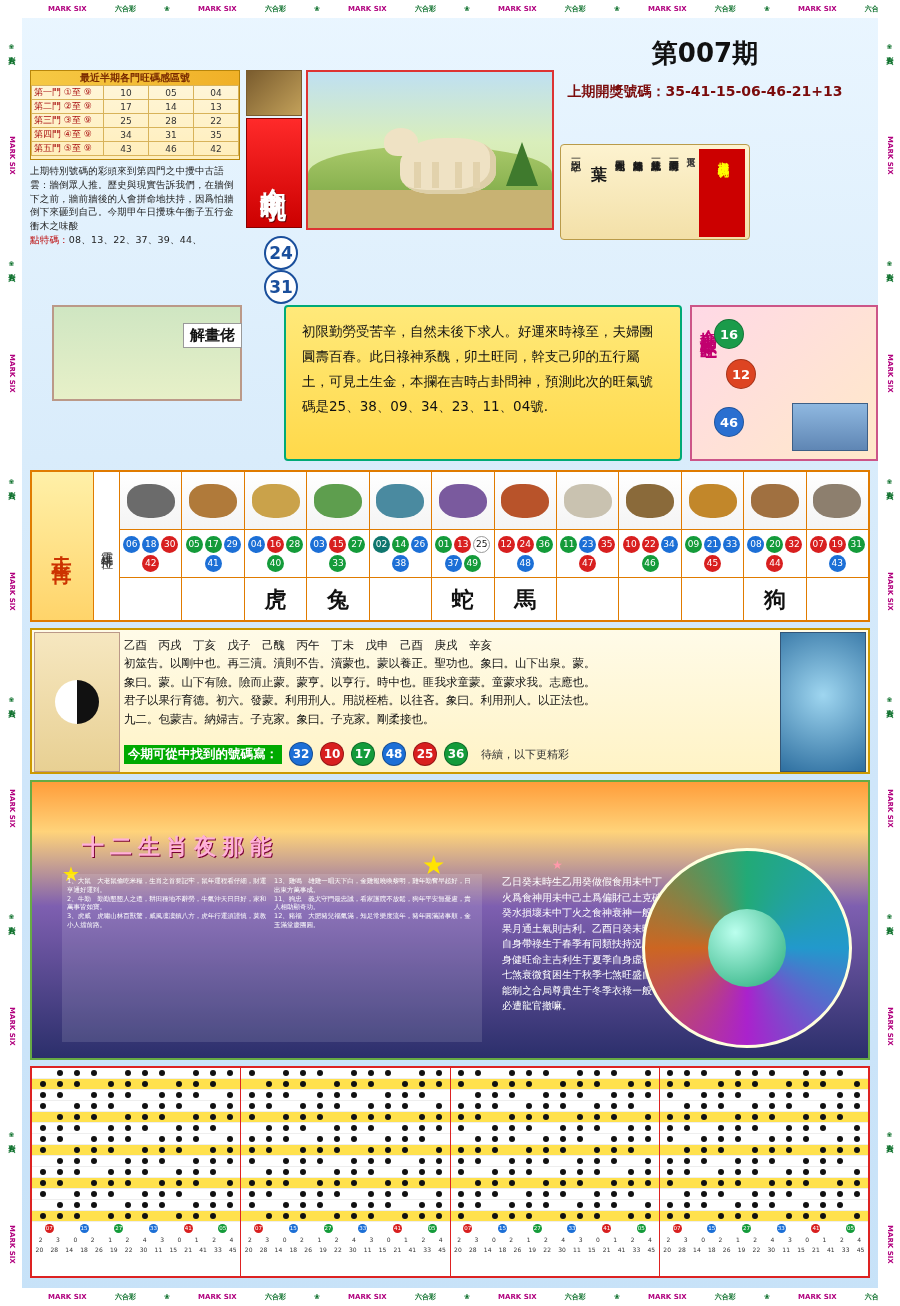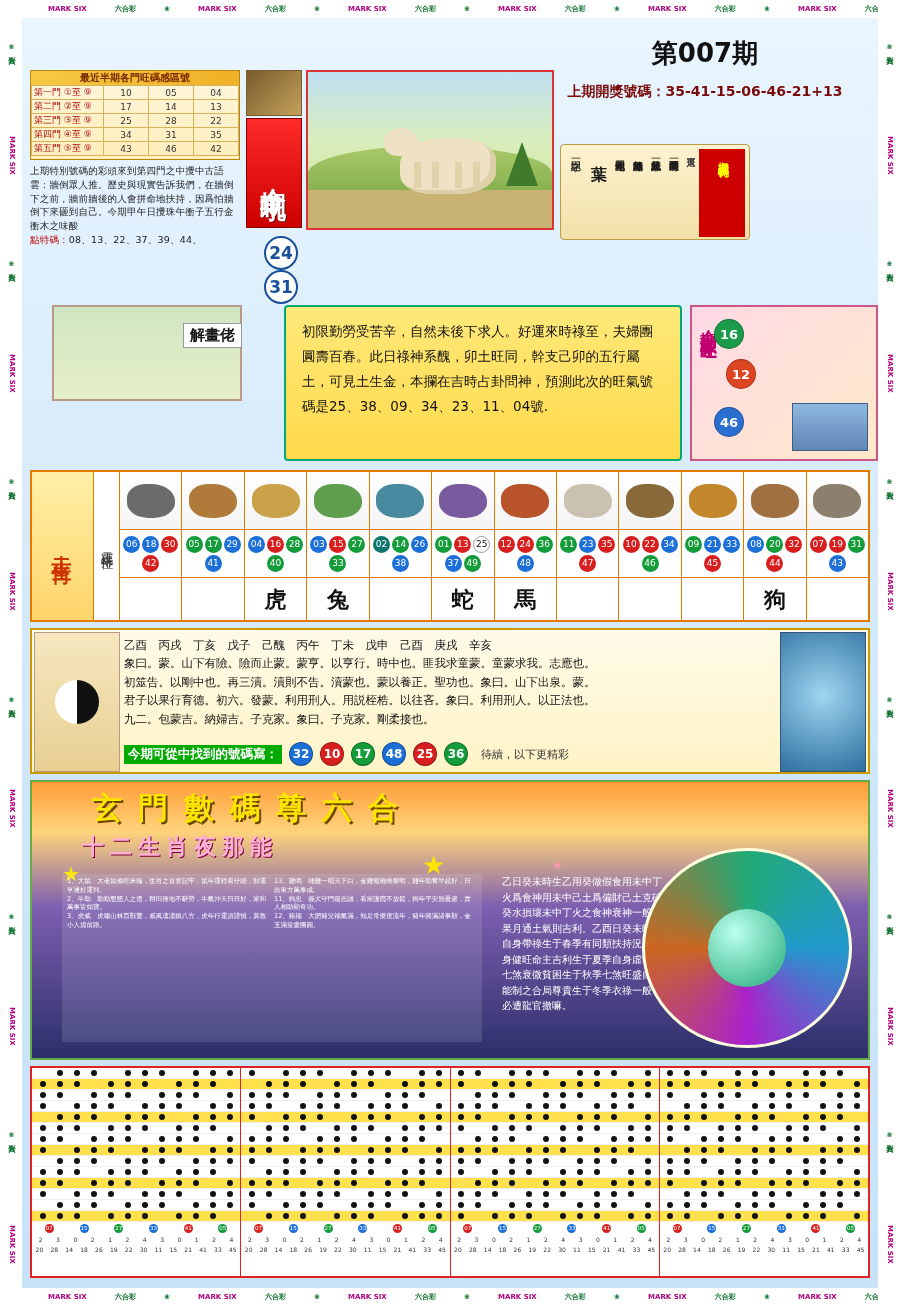--- a/index.html
+++ b/index.html
@@ -534,41 +534,40 @@
       </div>
   </div>
 
   <div class="tbox">
     <div class="bazi">
       <div class="yy"></div>
     </div>
     <div class="mirror"></div>
     <div class="bodytxt">
       <div>乙酉　丙戌　丁亥　戊子　己醜　丙午　丁未　戊申　己酉　庚戌　辛亥</div>
+      <div>初筮告。以剛中也。再三瀆。瀆則不告。瀆蒙也。蒙以養正。聖功也。象曰。山下出泉。蒙。</div>
       <div>象曰。蒙。山下有險。險而止蒙。蒙亨。以亨行。時中也。匪我求童蒙。童蒙求我。志應也。</div>
-      <div>初筮告。以剛中也。再三瀆。瀆則不告。瀆蒙也。蒙以養正。聖功也。象曰。山下出泉。蒙。</div>
       <div>君子以果行育德。初六。發蒙。利用刑人。用説桎梏。以往吝。象曰。利用刑人。以正法也。</div>
       <div>九二。包蒙吉。納婦吉。子克家。象曰。子克家。剛柔接也。</div>
     </div>
     <div class="findline">
       <span class="findlbl">今期可從中找到的號碼寫：</span>
       <span id="find-balls" style="display:flex; gap:7px;">
           <span class="fb" style="background: rgb(28, 111, 214);">32</span>
           <span class="fb" style="background: rgb(216, 31, 31);">10</span>
           <span class="fb" style="background: rgb(20, 155, 58);">17</span>
           <span class="fb" style="background: rgb(28, 111, 214);">48</span>
           <span class="fb" style="background: rgb(216, 31, 31);">25</span>
           <span class="fb" style="background: rgb(20, 155, 58);">36</span>
         </span>
       <span class="waiting">待續，以下更精彩</span>
     </div>
   </div>
 
   <div class="mural">
-    <div class="mural-title">玄門數碼尊六合</div>
     <div class="mural-sub">十二生肖夜那能</div>
     <div class="star" style="left:30px; top:80px;">★</div>
     <div class="star" style="left:390px; top:68px; font-size:26px;">★</div>
     <div class="star" style="left:520px; top:76px; font-size:12px; color:#f9a;">★</div>
     <div class="mcols" id="mural-cols">
         <div class="mcol">
           <div>1、大鼠　大老鼠偷吃米糧，生肖之首要記牢，鼠年運程看仔細，財運亨通好運到。</div>
           <div>2、牛勤　勤勤懇懇人之道，耕田種地不辭勞，牛氣沖天日日好，家和萬事皆如寶。</div>
           <div>3、虎威　虎嘯山林百獸驚，威風凜凜鎮八方，虎年行運須謹慎，莫教小人擋前路。</div>
         </div>

